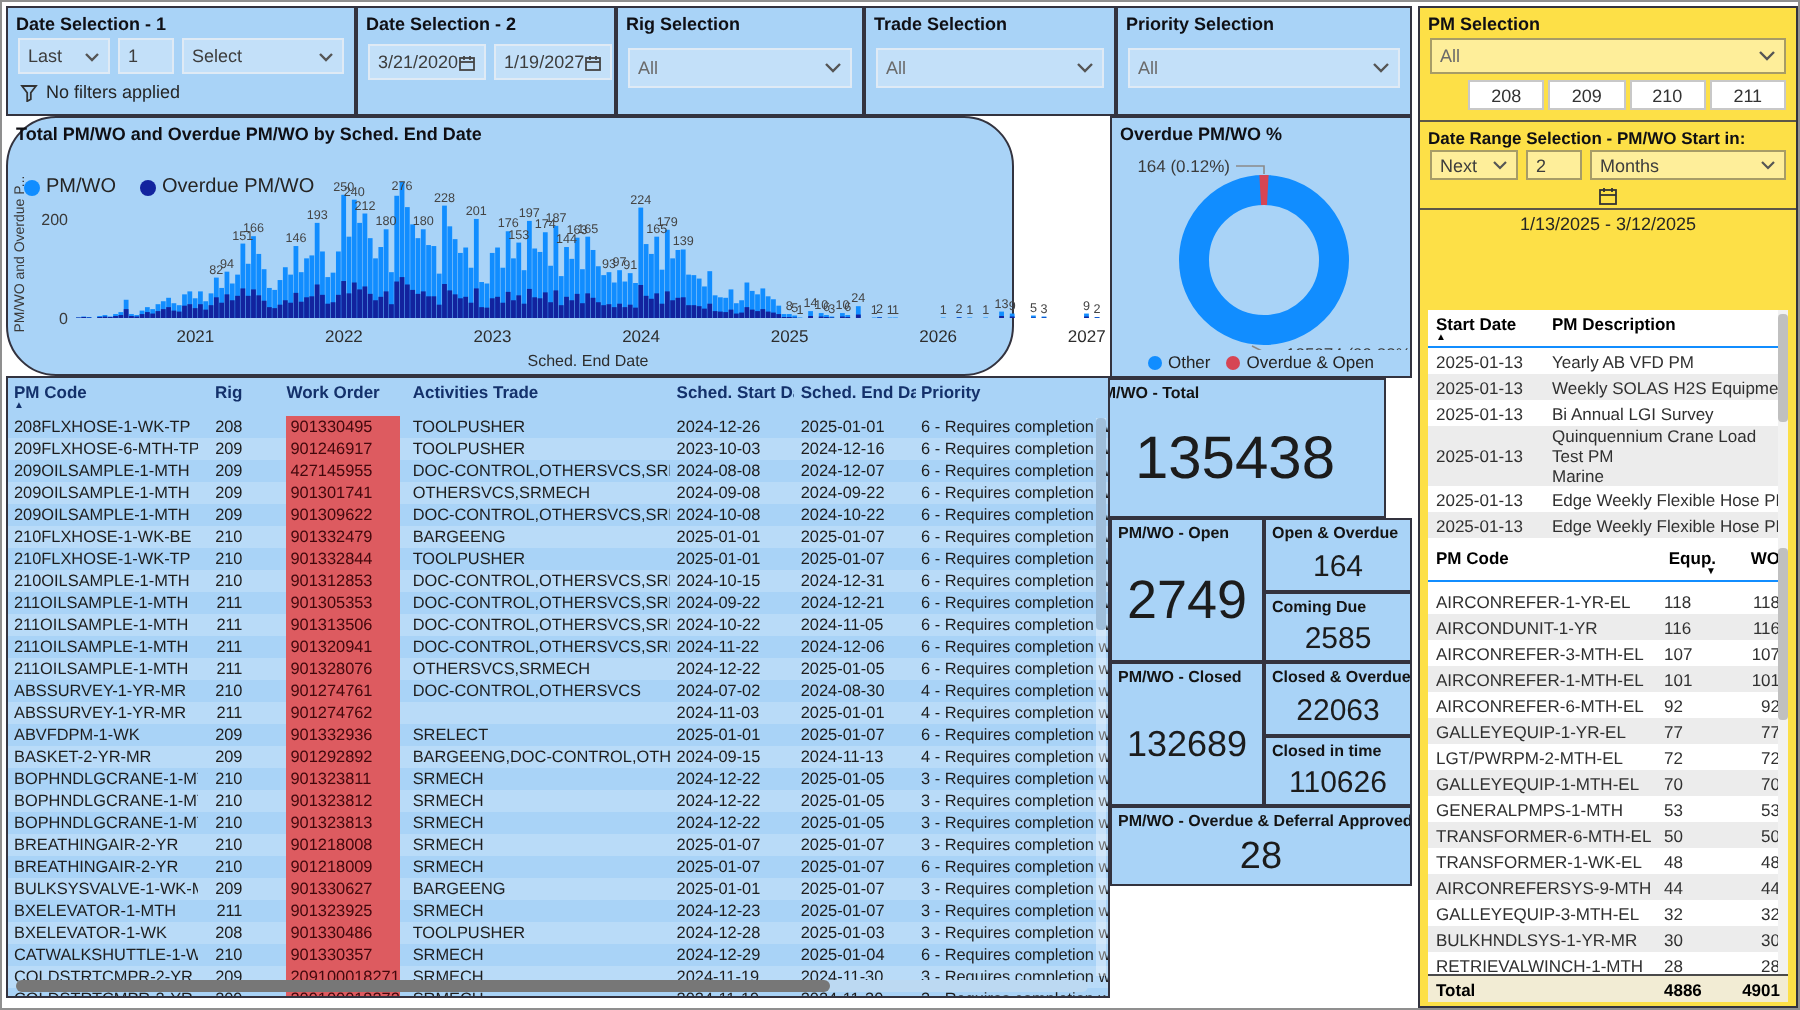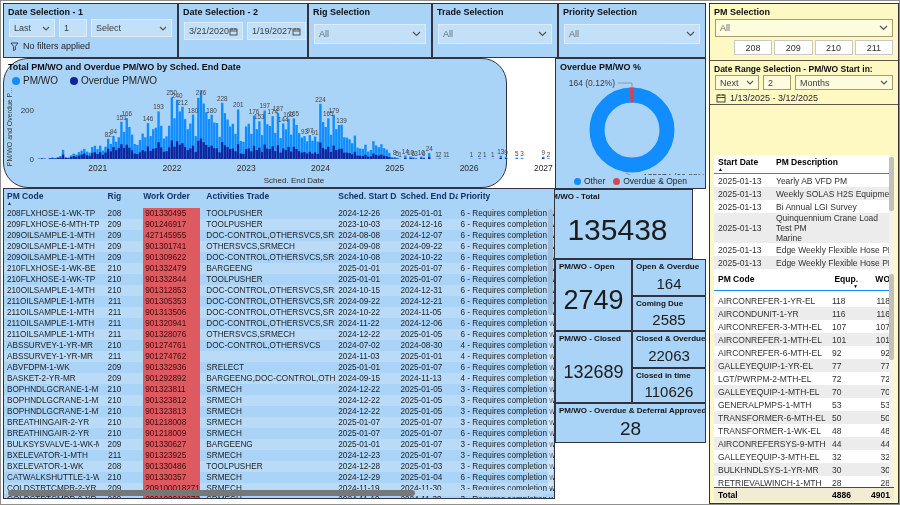--- a/index.html
+++ b/index.html
@@ -4,38 +4,38 @@
 <style>
   * { margin:0; padding:0; box-sizing:border-box; }
   html,body { background:#e8e8e8; }
   body { font-family:"Liberation Sans", sans-serif; }
   .canvas { position:relative; width:900px; height:505px; background:#ffffff;
             border:1px solid #8f8f8f; overflow:hidden; }
 
   
   .bpanel { position:absolute; background:#A9D3F7; border:1px solid #33333f; }
   .ptitle { font-size:9px; font-weight:bold; color:#0f0f14; padding:3px 4px 1px 4px; white-space:nowrap; overflow:hidden; }
-  .yellow { background:#fef9c3; }
+  .yellow { background:#fde047; }
 
   
   .ctl-row { display:flex; gap:4px; padding:0 5px; align-items:center; }
   .sel, .inp { display:flex; align-items:center; justify-content:space-between;
     background:rgba(255,255,255,.30); border:1px solid #dfeaf5; height:18px;
     padding:0 4px; font-size:9px; color:#3d3d3d; }
   .inp { justify-content:flex-start; }
   .ysel, .yinp { background:rgba(255,255,255,.45); border:1px solid #a79c66; }
   .chev { flex:0 0 auto; margin-left:4px; }
   .note-row { display:flex; align-items:center; gap:4px; padding:4px 6px; font-size:9px; color:#252525; }
   .slicer-num { background:#ffffff; border:1px solid #c8c8c8; height:15px; width:39px;
     display:flex; align-items:center; justify-content:center; font-size:9px; color:#333; }
 
   
   #p-chart { left:2px; top:57px; width:504px; height:130px;border-radius:25px; }
   .ch-legend { display:flex; gap:12px; align-items:center; padding:2px 0 0 8px; }
-  .ch-legend .li { display:flex; gap:3px; align-items:center; font-size:10px; color:#252423; }
+  .ch-legend .li { display:flex; gap:3px; align-items:center; font-size:10px; color:#252423;margin-top:13px; }
   .dot { width:8px; height:8px; border-radius:50%; display:inline-block; }
 
   
   #p-donut { left:554px; top:57px; width:151px; height:131px; }
   .dn-legend { position:absolute; bottom:2px; left:0; right:0; display:flex; justify-content:center;
     gap:8px; font-size:8.5px; color:#252423; align-items:center; }
   .dn-legend .dot { width:7px; height:7px; }
 
   
   .kpi { position:absolute; background:#A9D3F7; border:1px solid #33333f; display:flex; flex-direction:column; }
@@ -965,21 +965,21 @@
         <div class="inp yinp" style="width:28px;height:15px;">
             <span>2</span>
           </div>
         <div class="sel ysel" style="flex:1;height:15px;">
           <span>Months</span>
           <svg class="chev" width="8" height="5">
               <polyline points="1,1 4,4 7,1" fill="none" stroke="#555" stroke-width="1.1"></polyline>
             </svg>
         </div>
       </div>
-      <div class="note-row" style="padding:3px 6px;">
+      <div class="note-row" style="padding:3px 6px;flex-direction:column;">
         <svg width="10" height="10">
             <rect x="1" y="2" width="8" height="7" fill="none" stroke="#333" stroke-width="0.9"></rect>
             <line x1="1" y1="4.5" x2="9" y2="4.5" stroke="#333" stroke-width="0.9"></line>
             <line x1="3" y1="1" x2="3" y2="3" stroke="#333" stroke-width="0.9"></line>
             <line x1="7" y1="1" x2="7" y2="3" stroke="#333" stroke-width="0.9"></line>
           </svg>
         <span>1/13/2025 - 3/12/2025</span>
       </div>
     </div>
 

